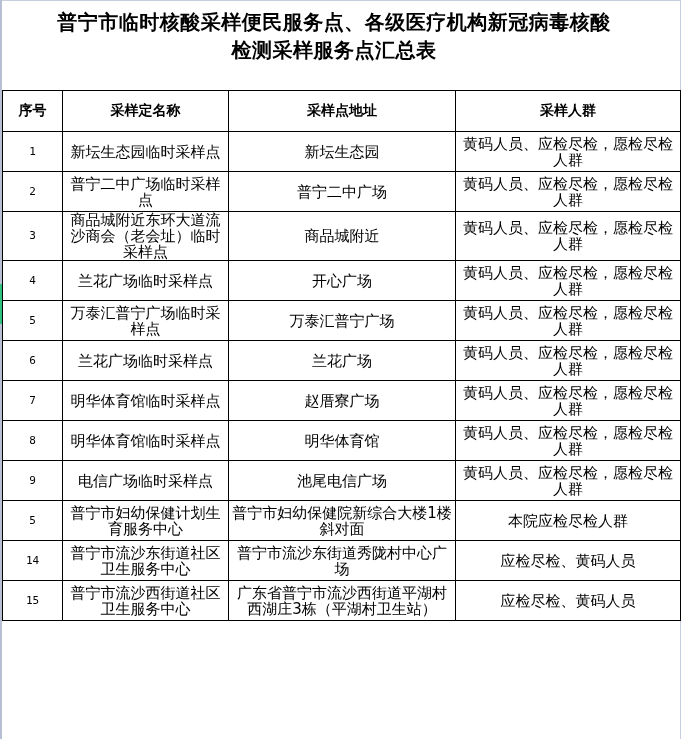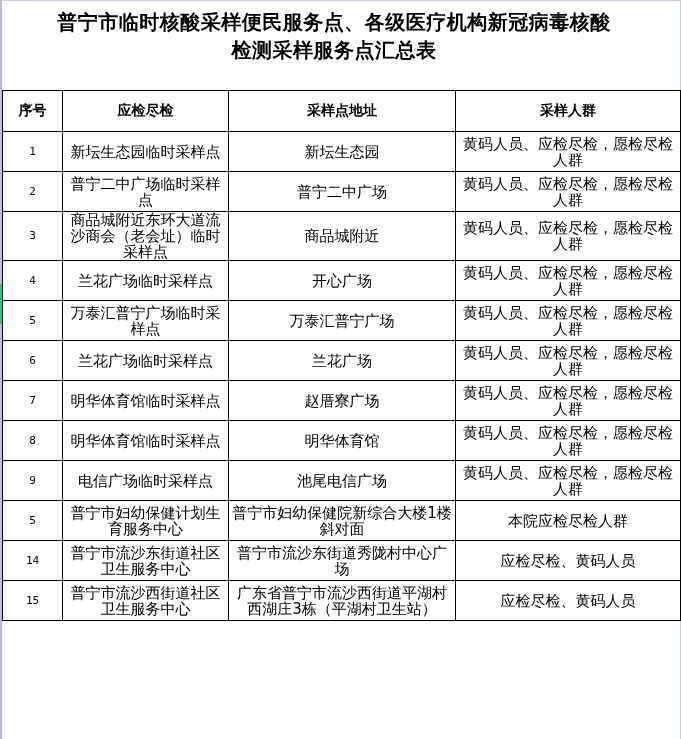--- a/index.html
+++ b/index.html
@@ -108,21 +108,21 @@
 <table class="grid">
   <colgroup>
     <col class="c1">
       <col class="c2">
       <col class="c3">
       <col class="c4">
   </colgroup>
   <thead>
     <tr>
       <th>序号</th>
-      <th>应检尽检</th>
+      <th>采样定名称</th>
       <th>采样点地址</th>
       <th>采样人群</th>
     </tr>
   </thead>
   <tbody id="tbody">
       <tr>
         <td class="num">1</td>
         <td>新坛生态园临时采样点</td>
         <td>新坛生态园</td>
         <td>黄码人员、应检尽检，愿检尽检人群</td>

